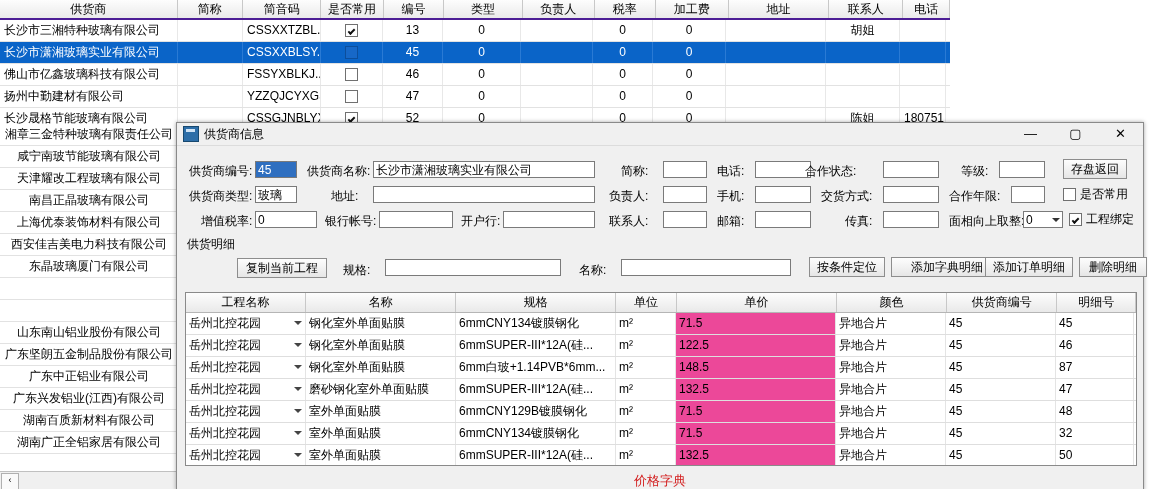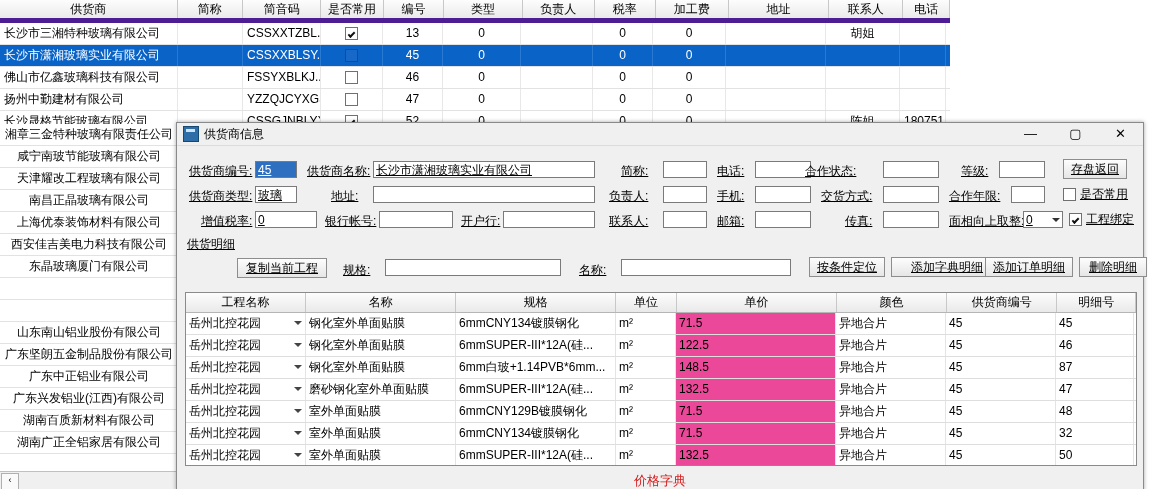--- a/index.html
+++ b/index.html
@@ -5,21 +5,21 @@
   html,body{margin:0;padding:0;}
   body{
     width:1150px;height:489px;overflow:hidden;
     font-family:"Liberation Sans","DejaVu Sans",sans-serif;
     font-size:12px;color:#000;background:#ffffff;
   }
   .root{position:relative;width:1150px;height:489px;background:#ffffff;}
 
   
   .bg-grid{position:absolute;left:0;top:0;width:950px;height:489px;background:#fff;border-right:1px solid #9a9a9a;}
-  .bg-grid .hdr{display:flex;height:18px;background:#14532d;border-bottom:5px solid #4c1d95;}
+  .bg-grid .hdr{display:flex;height:18px;background:#14532d;border-bottom:2px solid #4c1d95;}
   .bg-grid .hdr div{
     border-right:1px solid #c8c8c8;text-align:center;line-height:18px;font-size:12px;
     background:linear-gradient(#fdfdfd,#eaeaea);overflow:hidden;white-space:nowrap;
   }
   .bg-grid .row{display:flex;height:21px;border-bottom:1px solid #e2e2e2;}
   .bg-grid .row div{border-right:1px solid #e8e8e8;line-height:21px;overflow:hidden;white-space:nowrap;padding:0 4px;box-sizing:border-box;}
   .bg-grid .row.sel{background:#0a64c8;color:#fff;}
   .bg-grid .row.sel div{border-right:1px solid #2a7ad4;}
   .c0{width:178px;} .c1{width:65px;} .c2{width:78px;} .c3{width:62px;}
   .c4{width:60px;} .c5{width:78px;} .c6{width:72px;} .c7{width:60px;}
@@ -47,21 +47,21 @@
   .dlg-title .wbtns{margin-left:auto;display:flex;}
   .dlg-title .wbtn{width:45px;height:22px;line-height:22px;text-align:center;font-size:13px;color:#000;}
 
   .dlg-body{position:relative;height:344px;}
 
   .lbl{font-size:12px;}
   .inp{border:1px solid #7a7a7a;background:#fff;height:17px;font-size:12px;box-sizing:border-box;padding:0 2px;line-height:17px;overflow:hidden;white-space:nowrap;}
   .inp.sel{background:#2f6fc0;color:#fff;}
   .sel-box{border:1px solid #7a7a7a;background:#fff;height:17px;font-size:12px;box-sizing:border-box;padding:0 2px;line-height:17px;position:relative;}
   .sel-box .caret{position:absolute;right:2px;top:6px;width:0;height:0;border-left:4px solid transparent;border-right:4px solid transparent;border-top:4px solid #333;}
-  .abs{position:absolute;text-decoration:underline;}
+  .abs{position:absolute;}
 
   .btn{border:1px solid #8d8d8d;background:linear-gradient(#fdfdfd,#e6e6e6);height:20px;font-size:12px;text-align:center;line-height:18px;box-sizing:border-box;}
   .cbl{font-size:12px;display:flex;align-items:center;}
   .cbl .chk{margin-right:4px;}
 
   
   .dg{position:absolute;left:8px;top:146px;width:950px;height:172px;border:1px solid #8a8a8a;background:#fff;overflow:hidden;}
   .dg .dhdr{display:flex;height:19px;background:linear-gradient(#fdfdfd,#e9e9e9);border-bottom:1px solid #b5b5b5;}
   .dg .dhdr div{border-right:1px solid #c8c8c8;text-align:center;line-height:19px;font-size:12px;overflow:hidden;white-space:nowrap;}
   .dg .drow{display:flex;height:21px;border-bottom:1px solid #dedede;}

